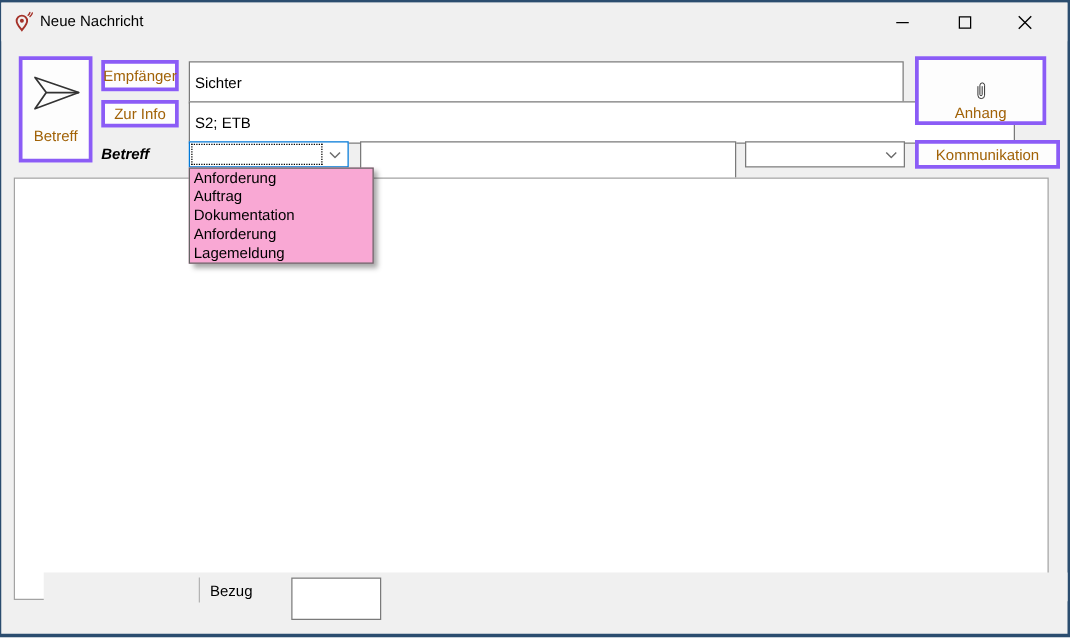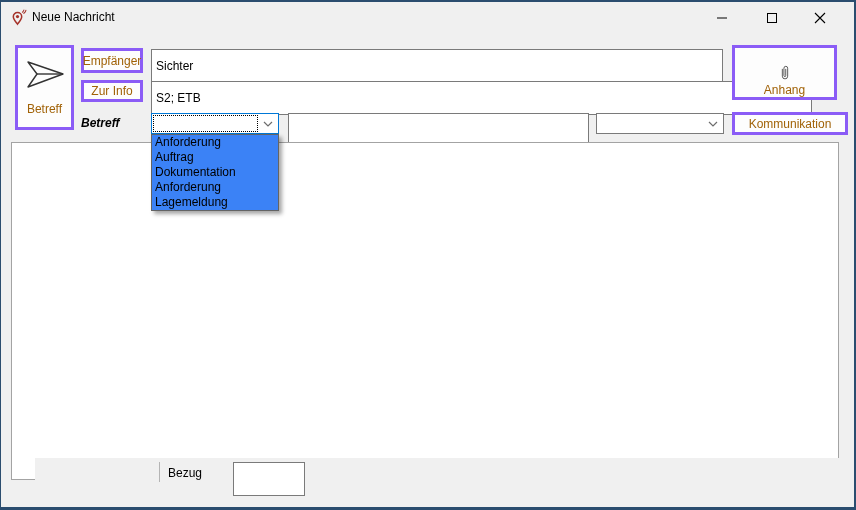--- a/index.html
+++ b/index.html
@@ -56,22 +56,22 @@
   .combo1 .focus-rect { position:absolute; left:2px; top:2px; right:21px; bottom:2px; outline:1px dotted #000; }
   .combo2 { left:595px; top:111px; width:128px; height:21px; border:1px solid #7a7a7a; }
 
   .subject-field { left:287px; top:111px; width:301px; height:21px; }
 
   .comm-btn   { left:731px; top:110px; width:116px; height:23px; }
   .attach-btn { left:731px; top:43px;  width:105px; height:55px; flex-direction:column; gap:2px; padding-top:17px; }
 
   
   .dropdown-list {
-    position:absolute; left:150px; top:132px; width:128px; z-index:10;
-    background:#3b82f6; border:1px solid #646464;
+    position:absolute; left:150px; top:132px; width:148px; z-index:10;
+    background:#f9a8d4; border:1px solid #646464;
     box-shadow:3px 3px 4px rgba(0,0,0,0.35);
   }
   .dropdown-item { height:15px; line-height:15px; padding-left:3px; font-size:12px; white-space:nowrap; cursor:default; }
 
   
   .message-body {
     position:absolute; left:10px; top:140px; width:828px; height:338px;
     background:#fff; border:1px solid #a3a3a3; resize:none; outline:none;
     font-family:"Liberation Sans", sans-serif; font-size:12px; padding:4px;
   }

